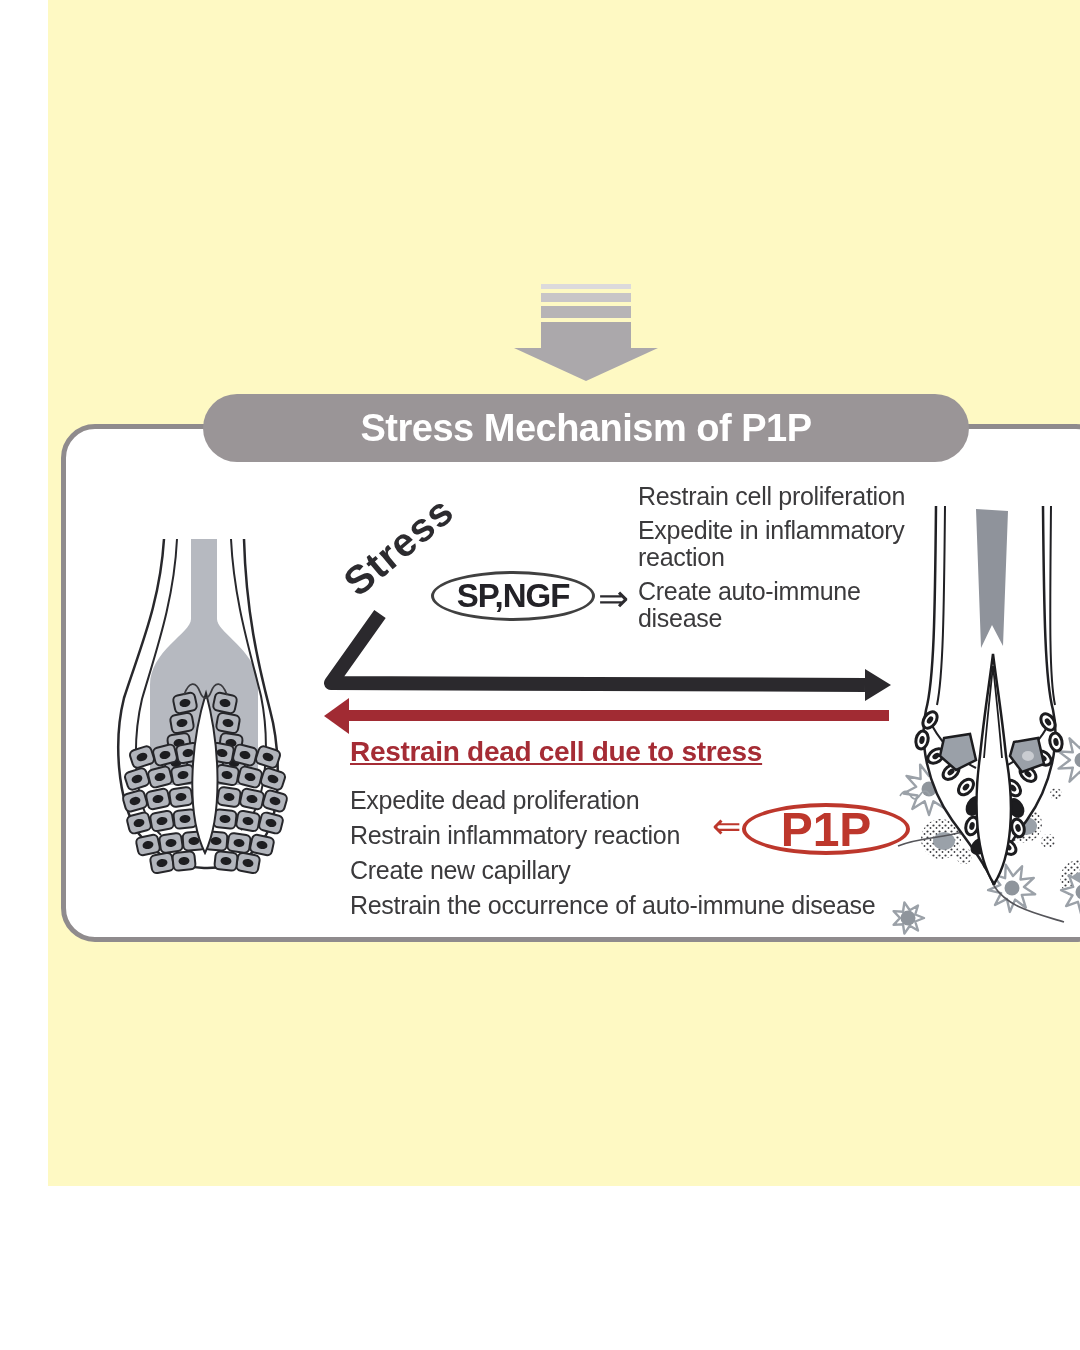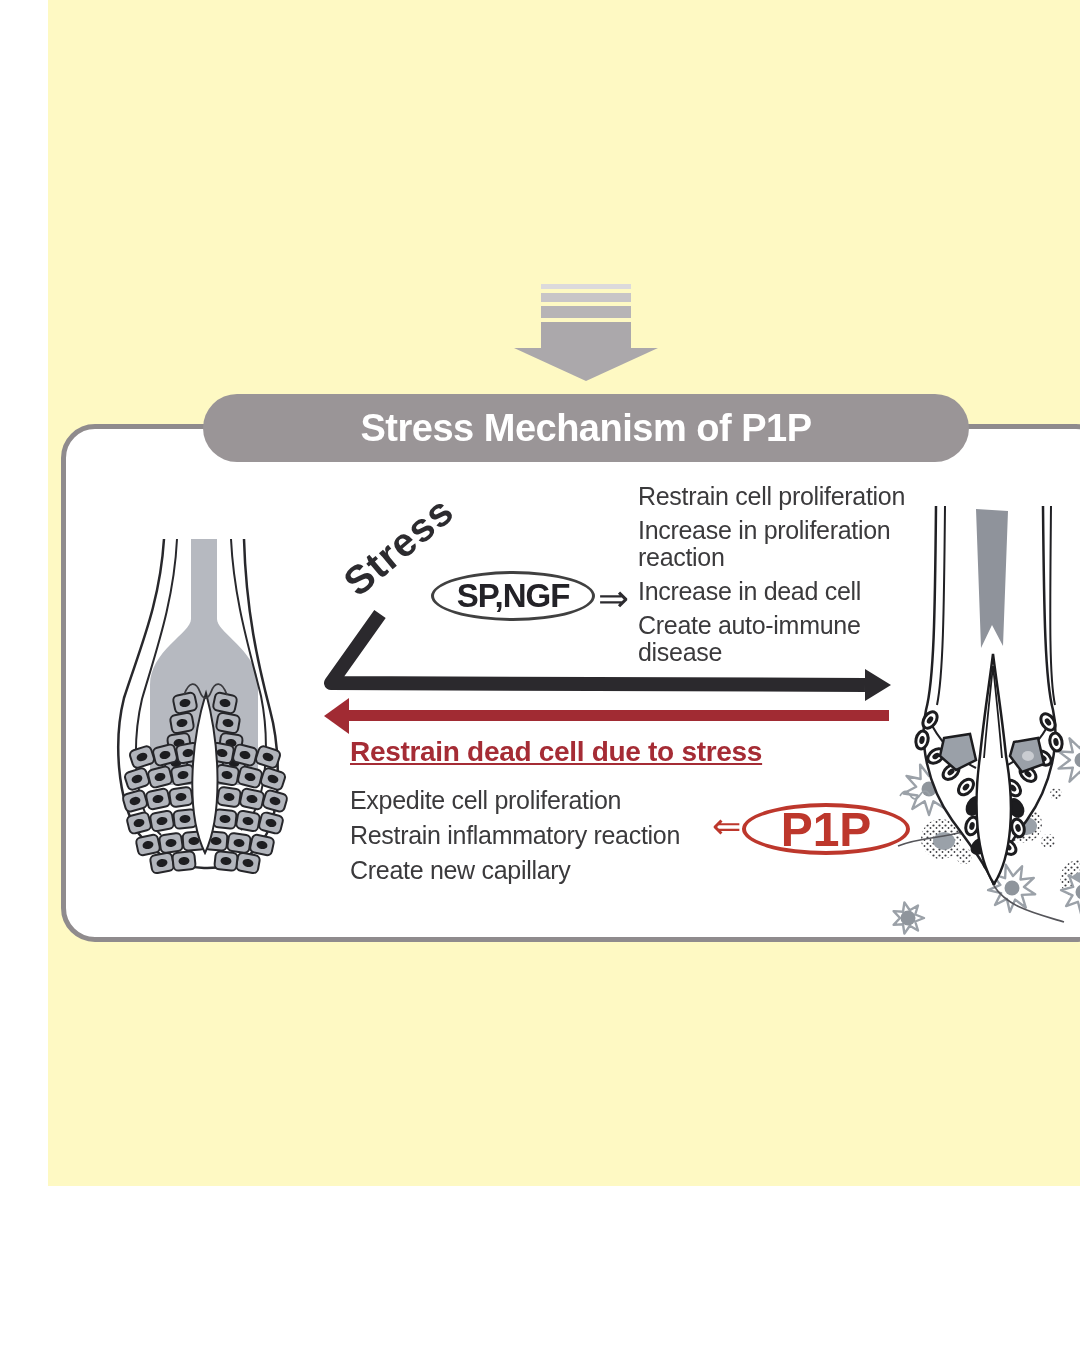--- a/index.html
+++ b/index.html
@@ -259,31 +259,31 @@
 
   <div class="abs stress-label">Stress</div>
 
   <div class="abs badge spngf">
     <span>SP,NGF</span>
   </div>
   <div class="abs glyph implies-right">⇒</div>
 
   <div class="abs upper-list">
     <div class="li">Restrain cell proliferation</div>
-    <div class="li narrow">Increase in proliferation reaction</div>
-    <div class="li">Increase in dead cell</div>
+    <div class="li narrow">Expedite in inflammatory reaction</div>
     <div class="li narrow">Create auto-immune disease</div>
   </div>
 
   <div class="abs red-heading">Restrain dead cell due to stress</div>
 
   <div class="abs lower-list">
-    <div>Expedite cell proliferation</div>
+    <div>Expedite dead proliferation</div>
     <div>Restrain inflammatory reaction</div>
     <div>Create new capillary</div>
+    <div>Restrain the occurrence of auto-immune disease</div>
   </div>
 
   <div class="abs glyph implies-left">⇐</div>
   <div class="abs badge p1p">
     <span>P1P</span>
   </div>
 
 </div>
 
 </body></html>

